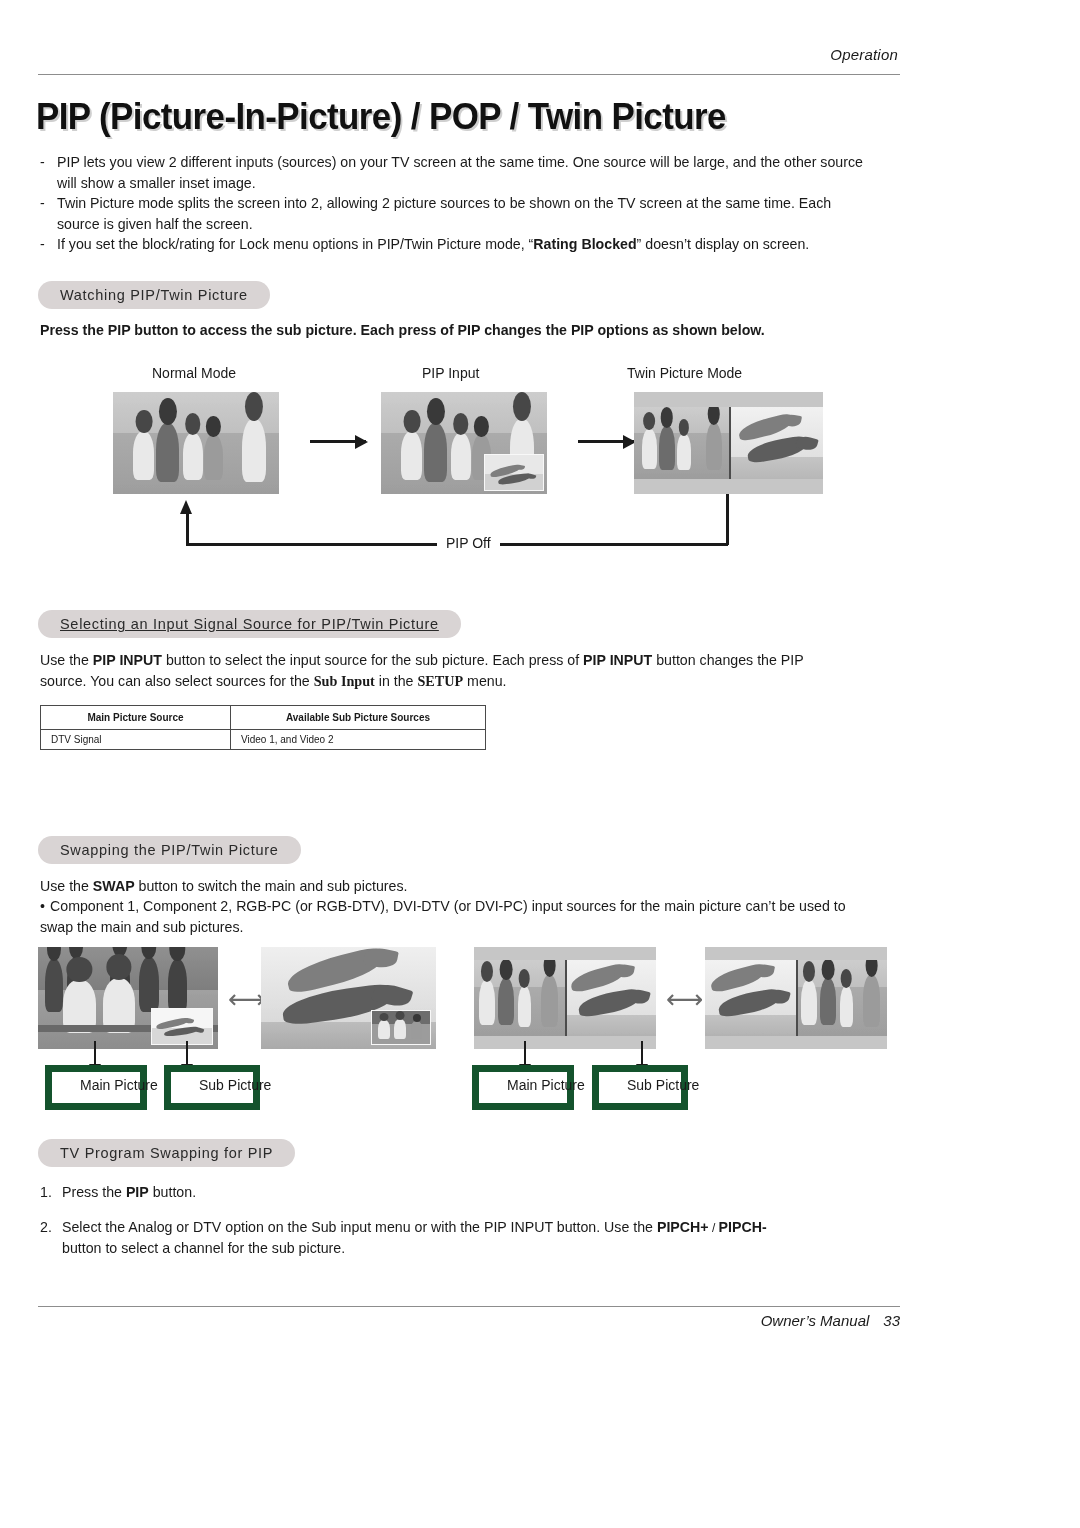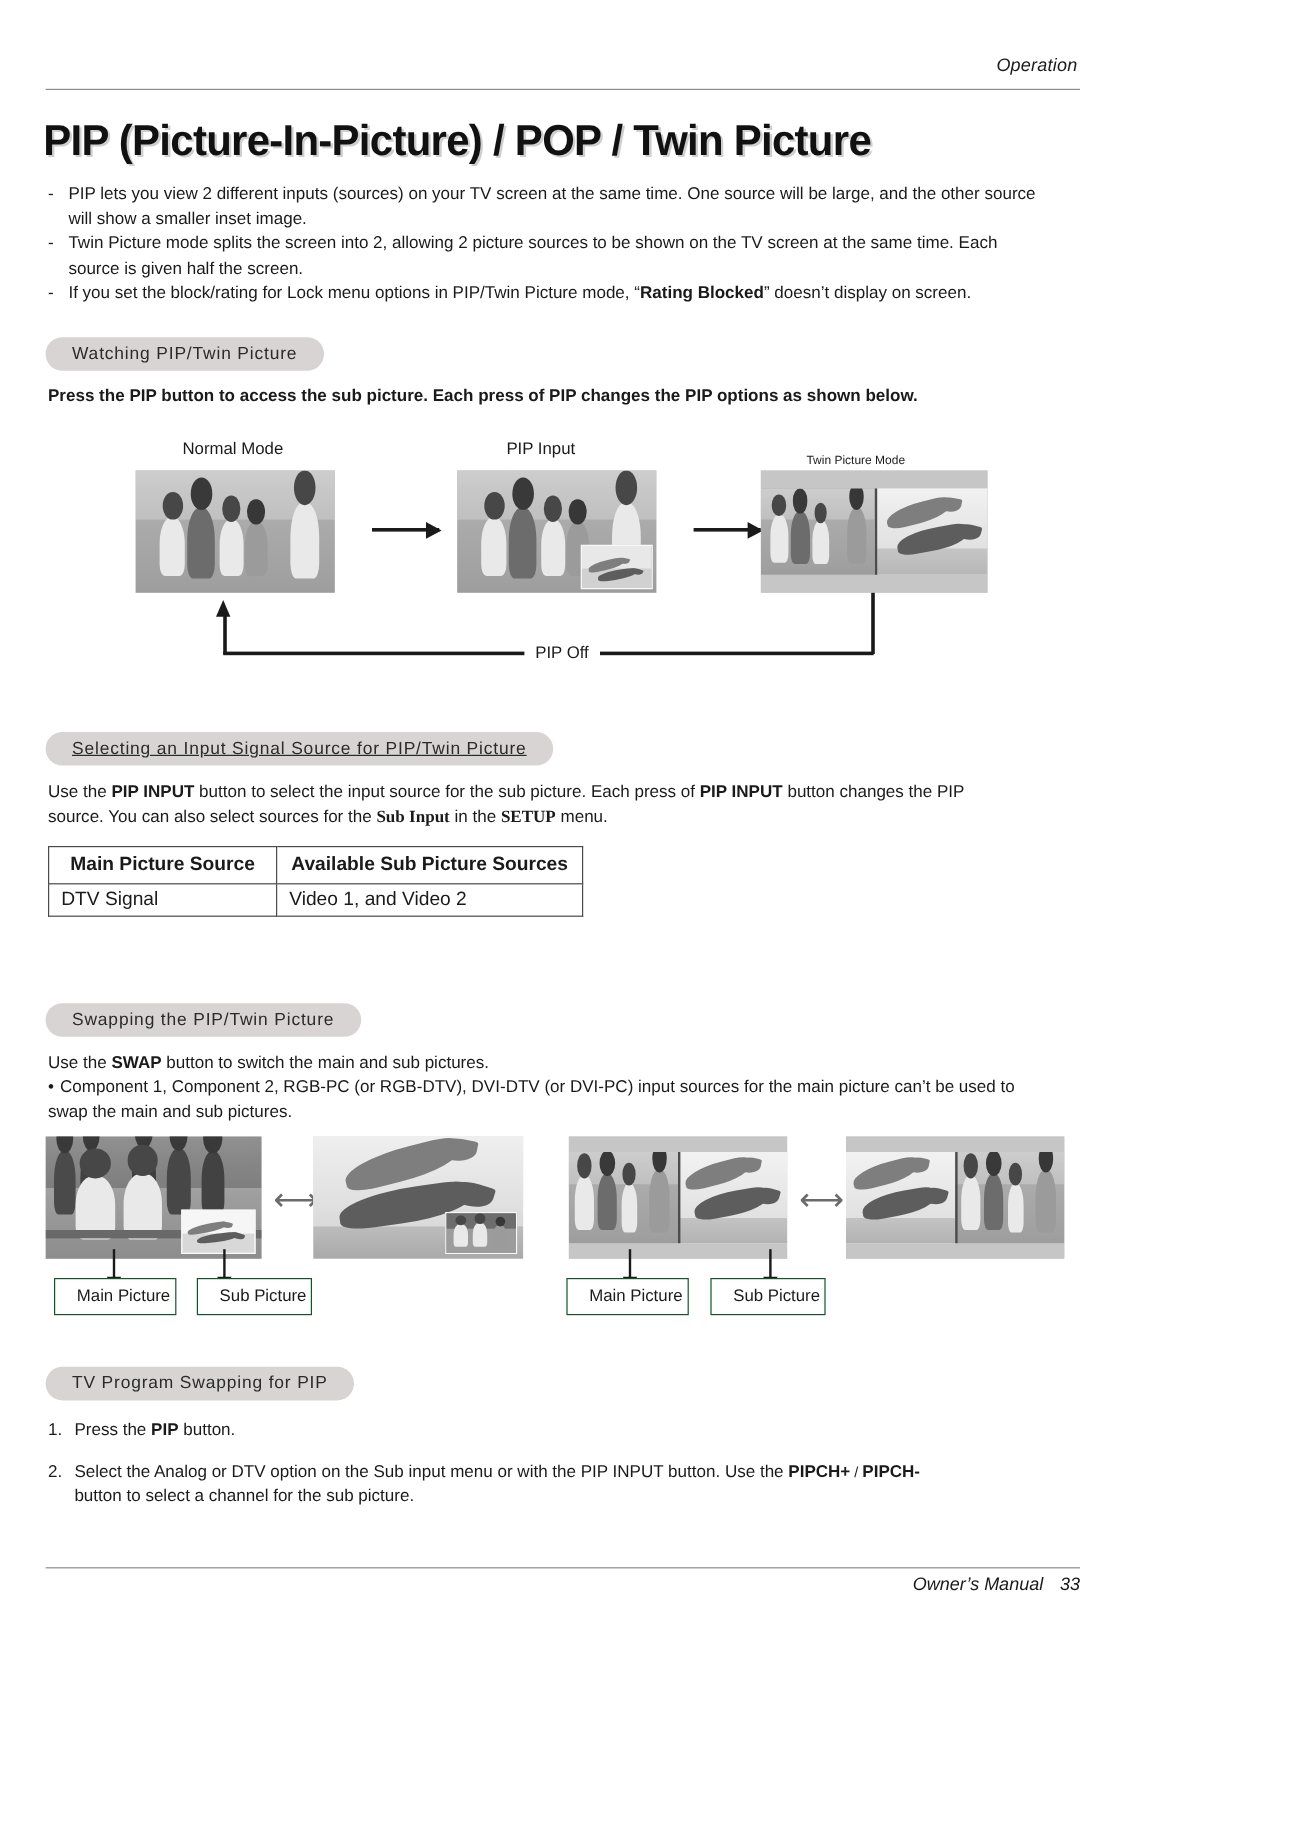--- a/index.html
+++ b/index.html
@@ -206,35 +206,35 @@
   .ptr .tip {
     position:absolute; left:50%; bottom:0;
     transform:translateX(-50%);
     border-top:11px solid #1a1a1a;
     border-left:6px solid transparent;
     border-right:6px solid transparent;
   }
 
   .labelbox {
     position:absolute;
-    border:1px solid #14532d;
+    border:7px solid #14532d;
     background:#fff;
     font-size:14px;
     line-height:26px;
-    height:31px;
+    height:45px;
     text-align:center;
     white-space:nowrap;
-    padding:0 18px;
+    padding:0 28px;
   }
 
   
   table.srctable {
     position:absolute;
     border-collapse:collapse;
-    font-size:16px;
+    font-size:10px;
   }
   table.srctable td, table.srctable th {
     border:1px solid #4a4a4a;
     padding:4px 10px;
     font-weight:normal;
     text-align:center;
   }
   table.srctable th { font-weight:bold; padding:6px 10px; }
   table.srctable .c1 { width:190px; }
   table.srctable .c2 { width:255px; }
@@ -290,21 +290,21 @@
       <span id="ib3a">If you set the block/rating for Lock menu options in PIP/Twin Picture mode, “</span><b id="ib3b">Rating Blocked</b><span id="ib3c">” doesn’t display on screen.</span>
     </span>
   </div>
 </div>
 
 <div class="pill" style="left:38px; top:281px;">Watching PIP/Twin Picture</div>
 <div class="para" style="left:40px; top:320px; width:840px;font-weight:bold;">Press the PIP button to access the sub picture. Each press of PIP changes the PIP options as shown below.</div>
 
 <div class="para" style="left:152px; top:363px; font-size:14px;">Normal Mode</div>
 <div class="para" style="left:422px; top:363px; font-size:14px;">PIP Input</div>
-<div class="para" style="left:672px; top:363px; font-size:10px;margin-top:12px;">Twin Picture Mode</div>
+<div class="para" style="left:627px; top:363px; font-size:14px;">Twin Picture Mode</div>
 
 <div class="photo" style="left:113px; top:392px; width:166px; height:102px;">
   <div class="sky" style="height:40%;"></div>
   <div class="ground" style="height:60%;"></div>
   <div class="person light" style="left:12%; top:38%; width:13%; height:48%;">
       <div class="head"></div>
     </div>
   <div class="person" style="left:26%; top:30%; width:14%; height:58%;">
       <div class="head"></div>
     </div>

